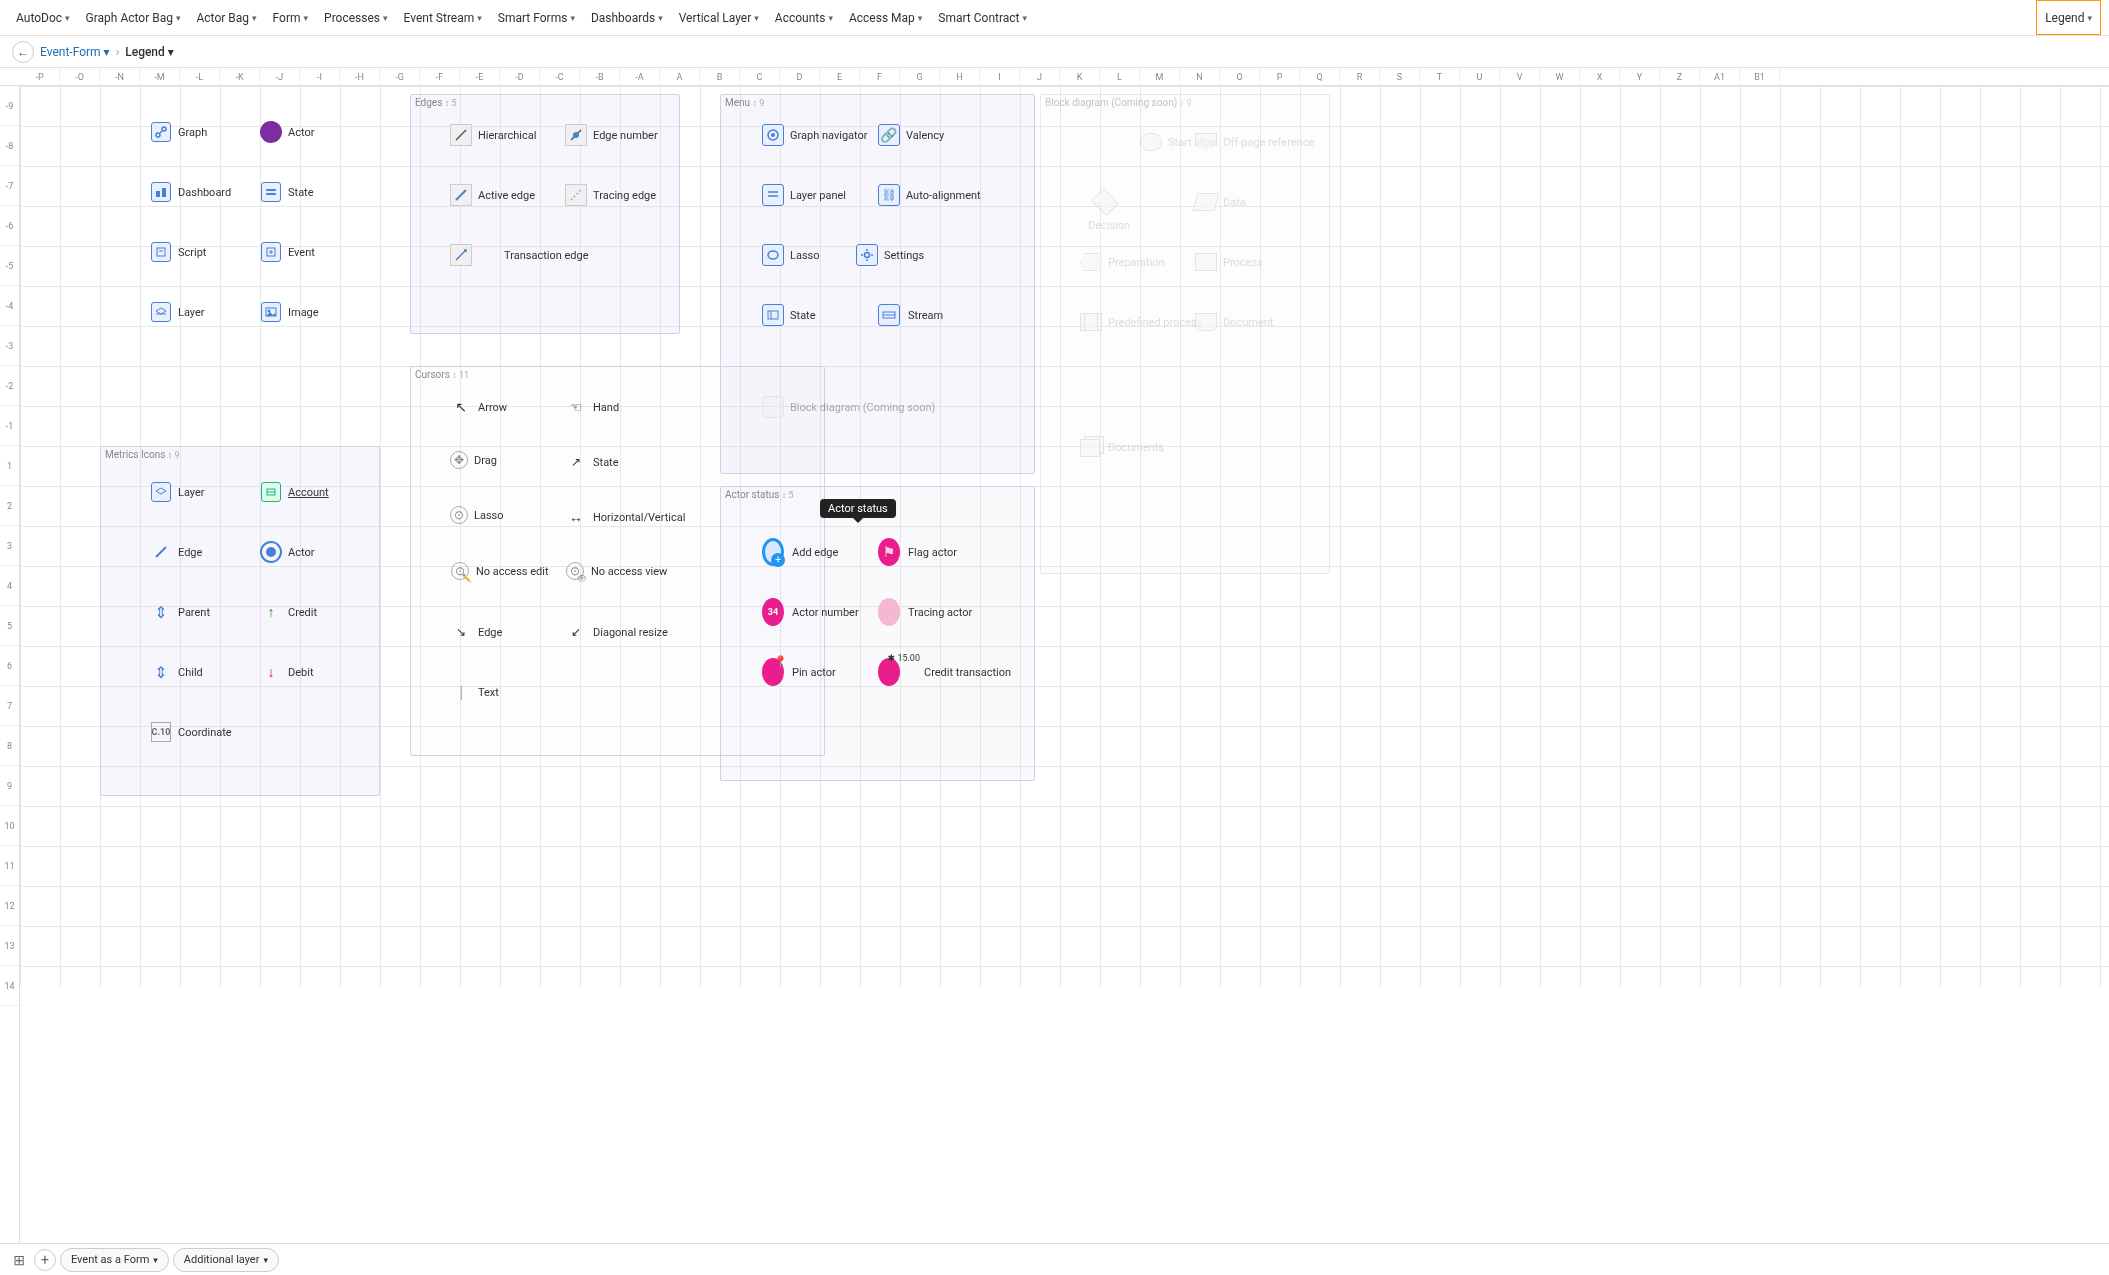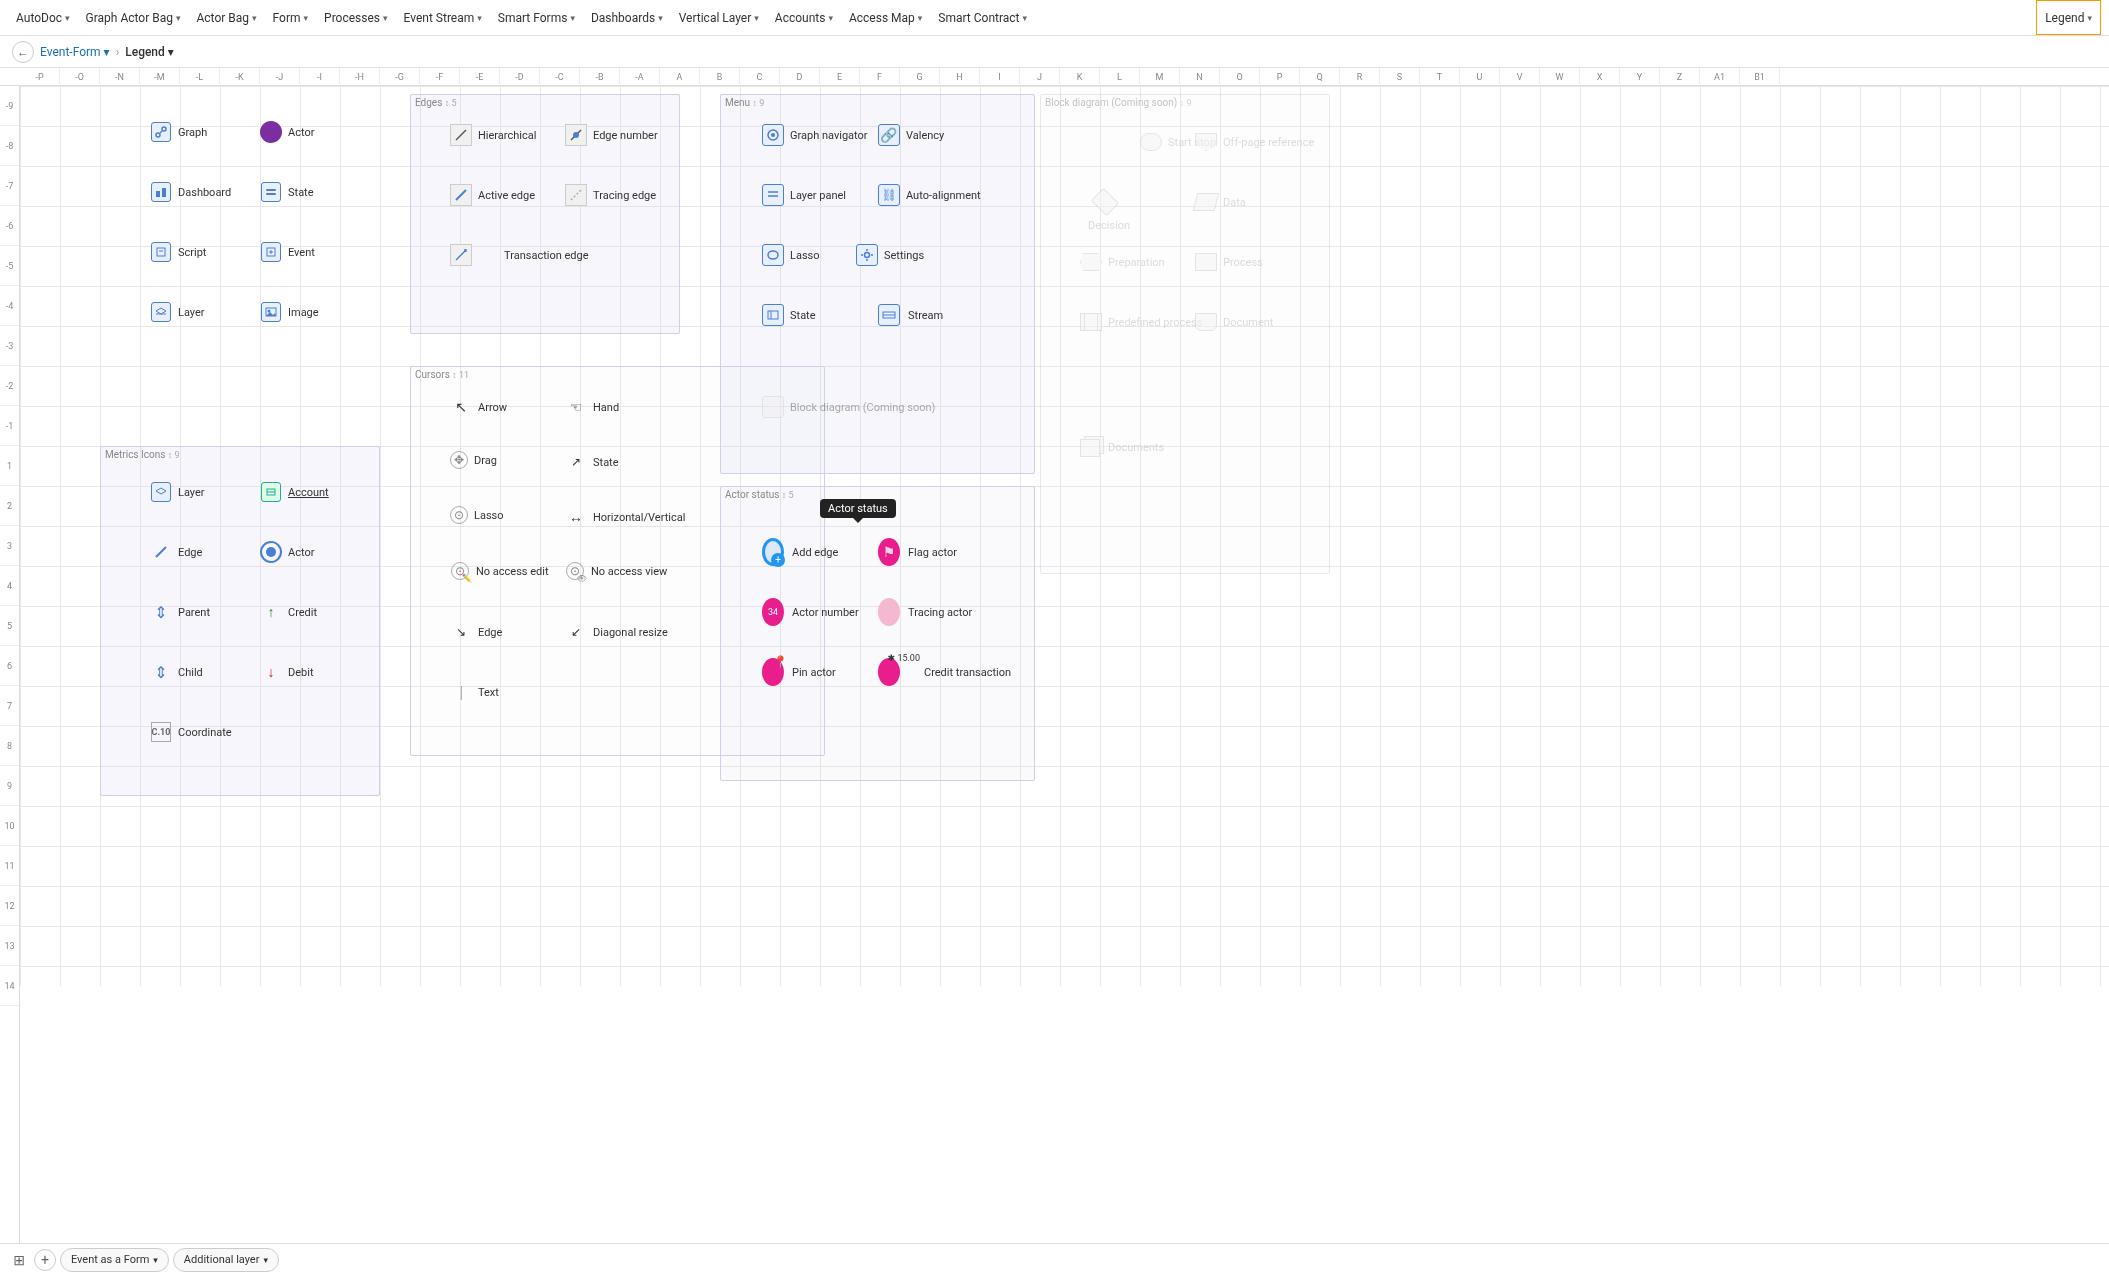--- a/index.html
+++ b/index.html
@@ -574,21 +574,21 @@
       </div>
       <div class="legend-item" style="left:858px; top:455px; gap:8px;">
         <div class="item-icon">
           <div style="width:28px;height:28px;border-radius:50%;background:#e91e8c;display:flex;align-items:center;justify-content:center; color:rgba(255,255,255,0.8); font-size:14px;">⚑</div>
         </div>
         <span>Flag actor</span>
       </div>
 
       <div class="legend-item" style="left:742px; top:515px; gap:8px;">
         <div class="item-icon">
-          <div style="width:28px;height:28px;border-radius:50%;background:#e91e8c;display:flex;align-items:center;justify-content:center; color:#fff; font-size:9px; font-weight:normal;">34</div>
+          <div style="width:28px;height:28px;border-radius:50%;background:#e91e8c;display:flex;align-items:center;justify-content:center; color:#fff; font-size:9px; font-weight:bold;">34</div>
         </div>
         <span>Actor number</span>
       </div>
       <div class="legend-item" style="left:858px; top:515px; gap:8px;">
         <div class="item-icon">
           <div style="width:28px;height:28px;border-radius:50%;background:#f4b8d0;"></div>
         </div>
         <span>Tracing actor</span>
       </div>
 

